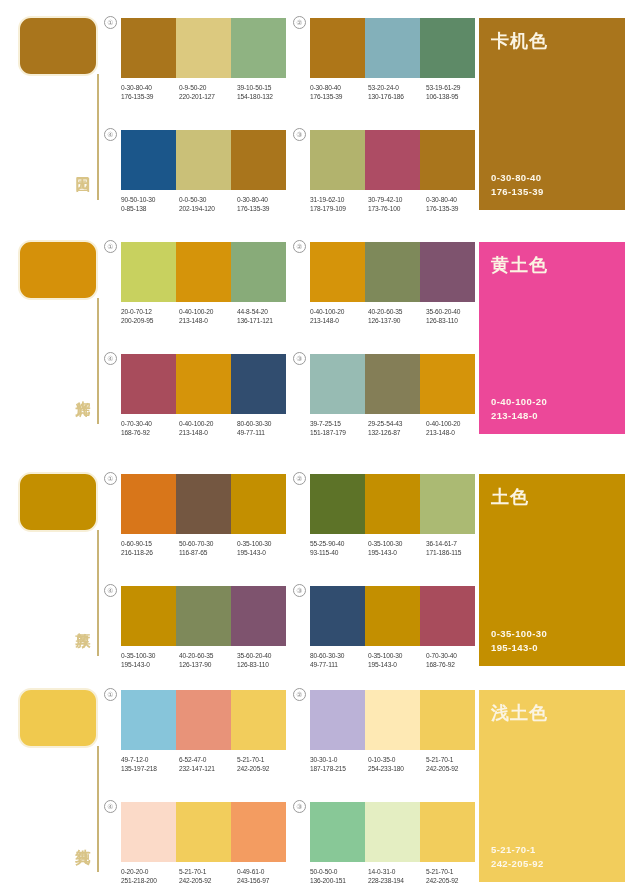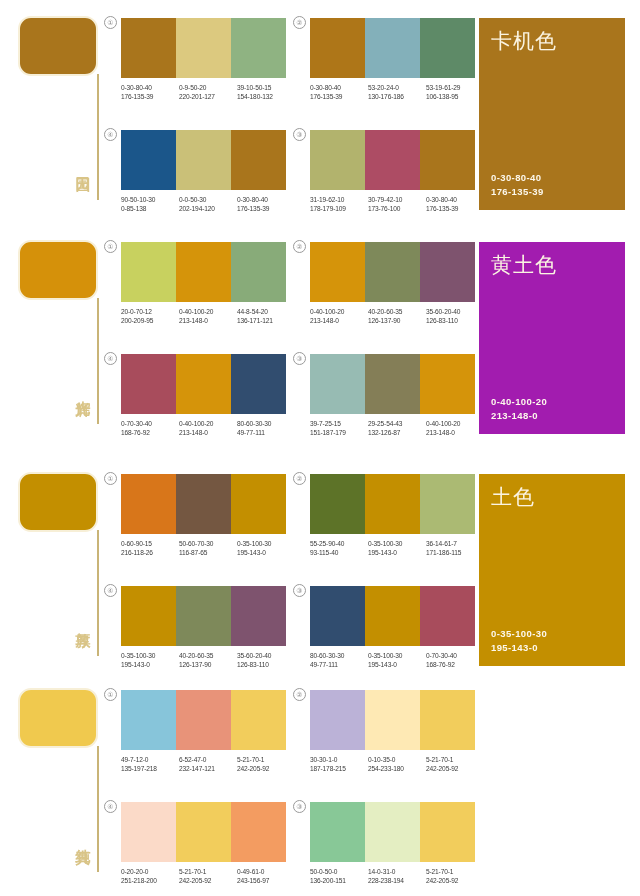--- a/index.html
+++ b/index.html
@@ -75,23 +75,23 @@
     letter-spacing:-0.15px;
   }
 
   
   .panel{
     position:absolute;left:479px;top:18px;
     width:146px;height:192px;
   }
   .panel .title{
     position:absolute;left:12px;top:10px;
-    font-size:21px;
+    font-size:18px;
     line-height:26px;
-    font-weight:normal;
+    font-weight:bold;
     color:#fbf4e2;
     letter-spacing:1px;
     white-space:nowrap;
   }
   .panel .pcode{
     position:absolute;left:12px;bottom:11px;
     font-size:9.5px;
     line-height:14px;
     font-weight:bold;
     color:#fdf8ec;
@@ -298,21 +298,21 @@
             <div class="code">
               <span>29-25-54-43</span>
               <span>132-126-87</span>
             </div>
             <div class="code">
               <span>0-40-100-20</span>
               <span>213-148-0</span>
             </div>
           </div>
         </div>
-        <div class="panel" style="background: #a21caf;">
+        <div class="panel" style="background: #ec4899;">
           <div class="title">黄土色</div>
           <div class="pcode">
             <span>0-40-100-20</span>
             <span>213-148-0</span>
           </div>
         </div>
       </div>
       <div class="section" style="top: 8px;">
         <div class="badge" style="background: rgb(195, 143, 0);"></div>
         <div class="stem"></div>
@@ -498,15 +498,22 @@
             <div class="code">
               <span>14-0-31-0</span>
               <span>228-238-194</span>
             </div>
             <div class="code">
               <span>5-21-70-1</span>
               <span>242-205-92</span>
             </div>
           </div>
         </div>
+        <div class="panel" style="background: rgb(242, 205, 92);">
+          <div class="title">浅土色</div>
+          <div class="pcode">
+            <span>5-21-70-1</span>
+            <span>242-205-92</span>
+          </div>
+        </div>
       </div>
     </div>
 </div>
 
 </body></html>

